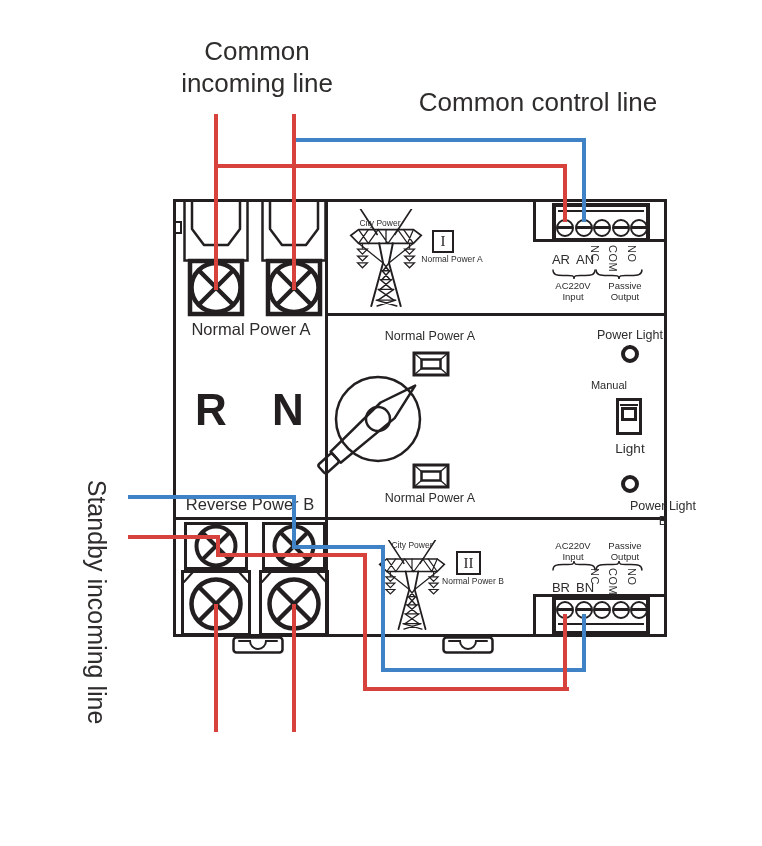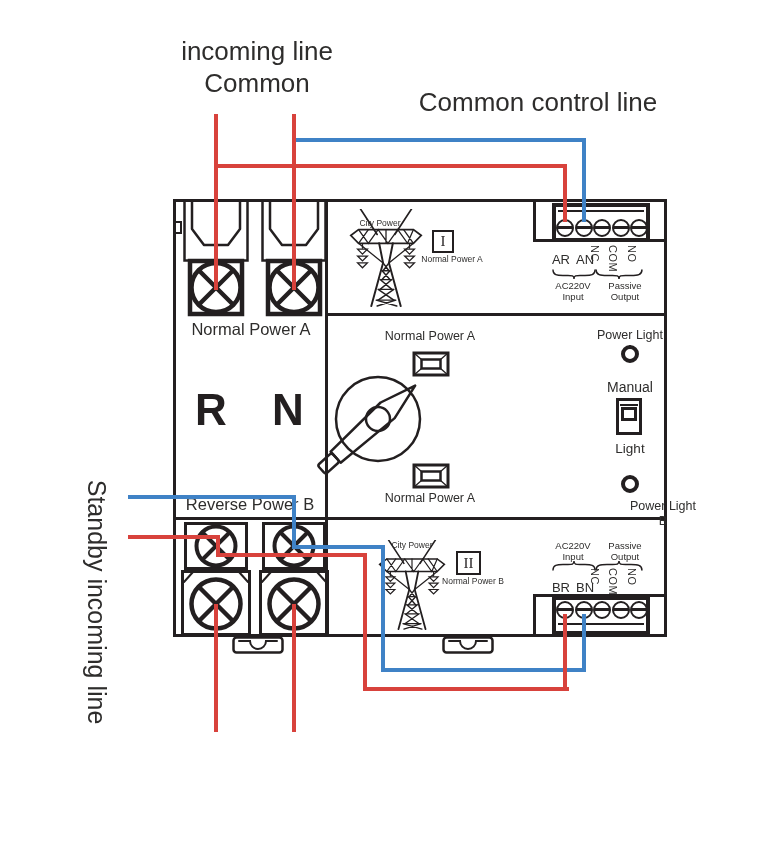--- a/index.html
+++ b/index.html
@@ -81,22 +81,22 @@
     <symbol id="sym-clip" viewBox="0 0 52 18">
       <rect x="1.5" y="1.5" width="49" height="15" rx="3" stroke-width="2.5"></rect>
       <path d="M7,5 H18 A8,8 0 0 0 34,5 H45" stroke-width="2"></path>
     </symbol>
   </defs>
 </svg>
 
 <div id="stage">
 
   <div class="lbl big" style="left:152px;top:36px;width:210px">
+    <div>Common</div>
     <div>incoming line</div>
-    <div>Common</div>
   </div>
   <div class="lbl big" style="left:402px;top:87px;width:272px">Common control line</div>
   <div class="lbl big" style="left:112px;top:466px;width:272px;height:30px;font-size:25px;transform:rotate(90deg);transform-origin:top left">Standby incoming line</div>
 
   <div class="box" style="left:173px;top:199px;width:494px;height:438px;background:transparent"></div>
   <div class="abs ink" style="left:325px;top:199px;width:3px;height:438px"></div>
   <div class="abs ink" style="left:325px;top:313px;width:342px;height:3px"></div>
   <div class="abs ink" style="left:173px;top:517px;width:494px;height:3px"></div>
   <div class="abs" style="left:174px;top:221px;width:8px;height:13px;border:2px solid var(--ink);background:#fff"></div>
 
@@ -181,21 +181,21 @@
       <circle r="12" stroke-width="5" fill="#fff"></circle>
     </g>
   </svg>
   <svg class="abs sym" style="left:412px;top:463px" width="38" height="26">
       <use href="#sym-bevel"></use>
     </svg>
   <div class="lbl" style="left:378px;top:491px;width:104px;font-size:12.5px">Normal Power A</div>
 
   <div class="lbl" style="left:592px;top:328px;width:76px;font-size:12.5px">Power Light A</div>
   <div class="led" style="left:621px;top:345px"></div>
-  <div class="lbl" style="left:597px;top:379px;width:66px;font-size:14px">Manual</div>
+  <div class="lbl" style="left:576px;top:379px;width:66px;font-size:11px">Manual</div>
   <div class="abs" style="left:616px;top:398px;width:26px;height:37px;border:3px solid var(--ink);background:#fff"></div>
   <div class="abs ink" style="left:620px;top:404px;width:18px;height:2px"></div>
   <div class="abs" style="left:621px;top:407px;width:16px;height:14px;border:3px solid var(--ink)"></div>
   <div class="lbl" style="left:597px;top:441px;width:66px;font-size:13.5px">Light</div>
   <div class="led" style="left:621px;top:475px"></div>
   <div class="lbl" style="left:625px;top:499px;width:76px;font-size:12.5px">Power Light B</div>
 
   <svg class="abs sym" style="left:374px;top:540px" width="76" height="90">
       <use href="#sym-tower"></use>
     </svg>

